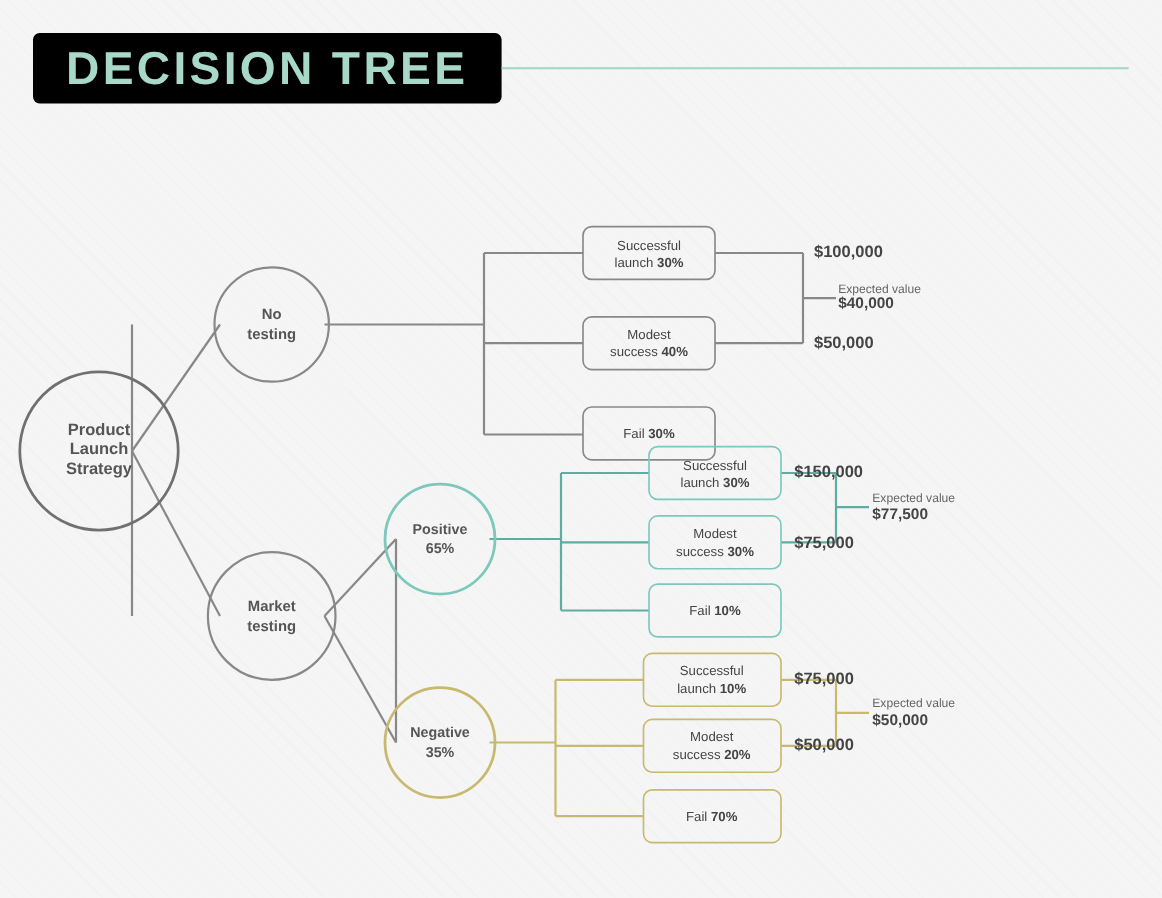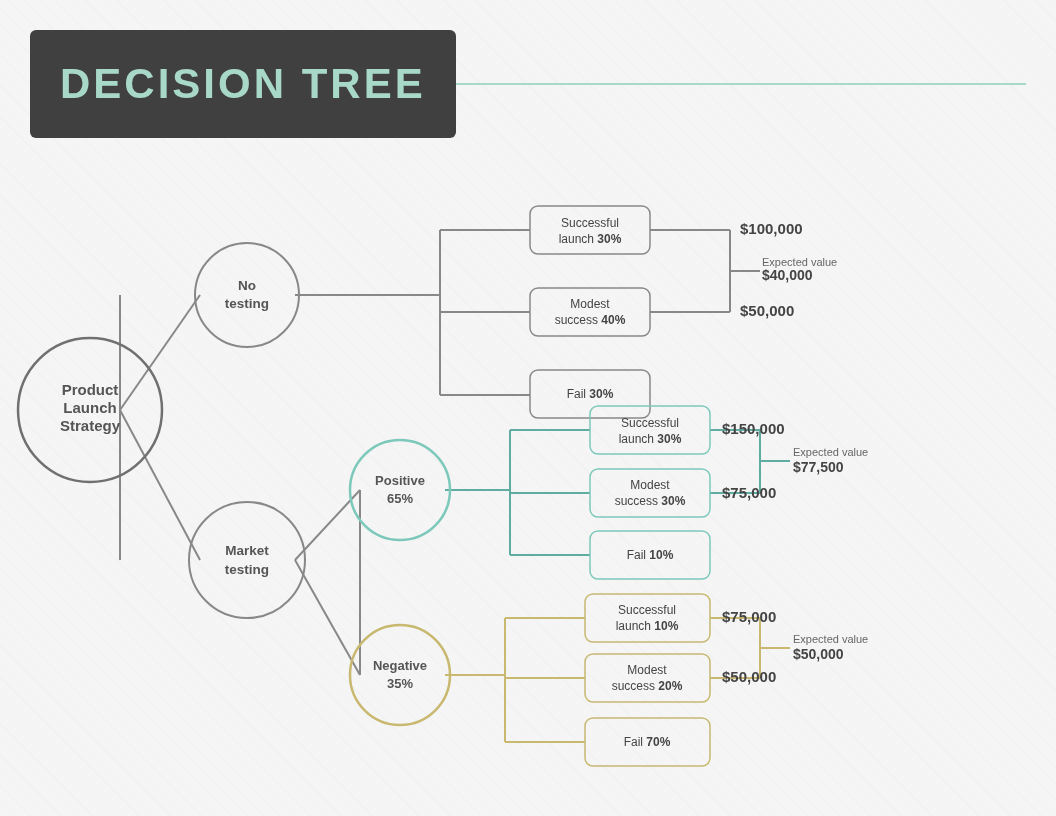--- a/index.html
+++ b/index.html
@@ -22,22 +22,22 @@
     
     .header {
       position: absolute;
       top: 30px;
       left: 30px;
       right: 30px;
       display: flex;
       align-items: center;
     }
     .header-box {
-      background: #404040;
-      padding: 30px 30px;
+      background: #000000;
+      padding: 8px 30px;
       border-radius: 6px;
     }
     .header-title {
       color: #a8d8c8;
       font-size: 42px;
       font-weight: 900;
       letter-spacing: 3px;
       text-transform: uppercase;
     }
     .header-line {

